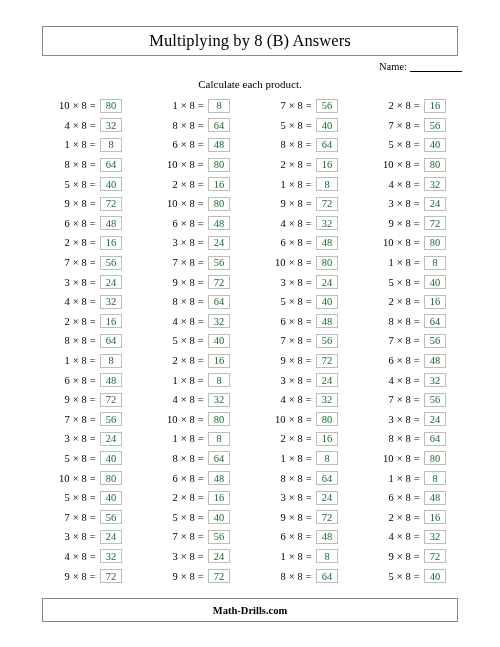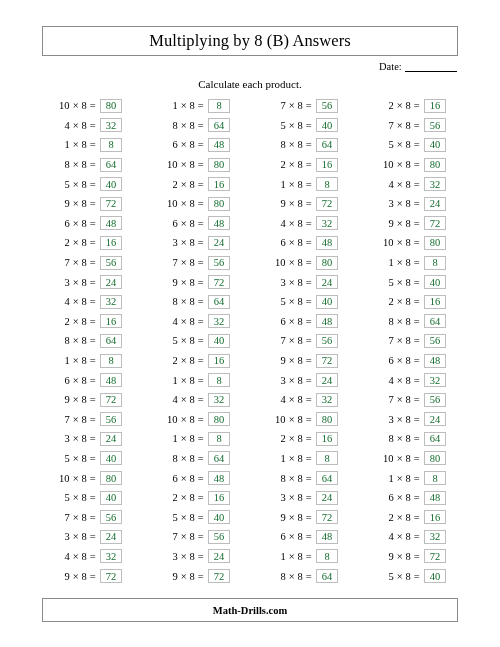--- a/index.html
+++ b/index.html
@@ -136,21 +136,21 @@
 <body>
 
 <div class="page">
 
   <div class="title-box">
     <span class="title-text">Multiplying by 8 (B) Answers</span>
   </div>
 
   <div class="info-row">
     <div class="info-cell cell-score">
-      <span class="info-label">Date:</span>
+      <span class="info-label">Name:</span>
       <span class="rule"></span>
     </div>
   </div>
 
   <div class="instructions">Calculate each product.</div>
 
   <div class="grid">
       <div class="problem">
         <span class="expr">10 × 8 =</span>
         <span class="answer-box">80</span>

